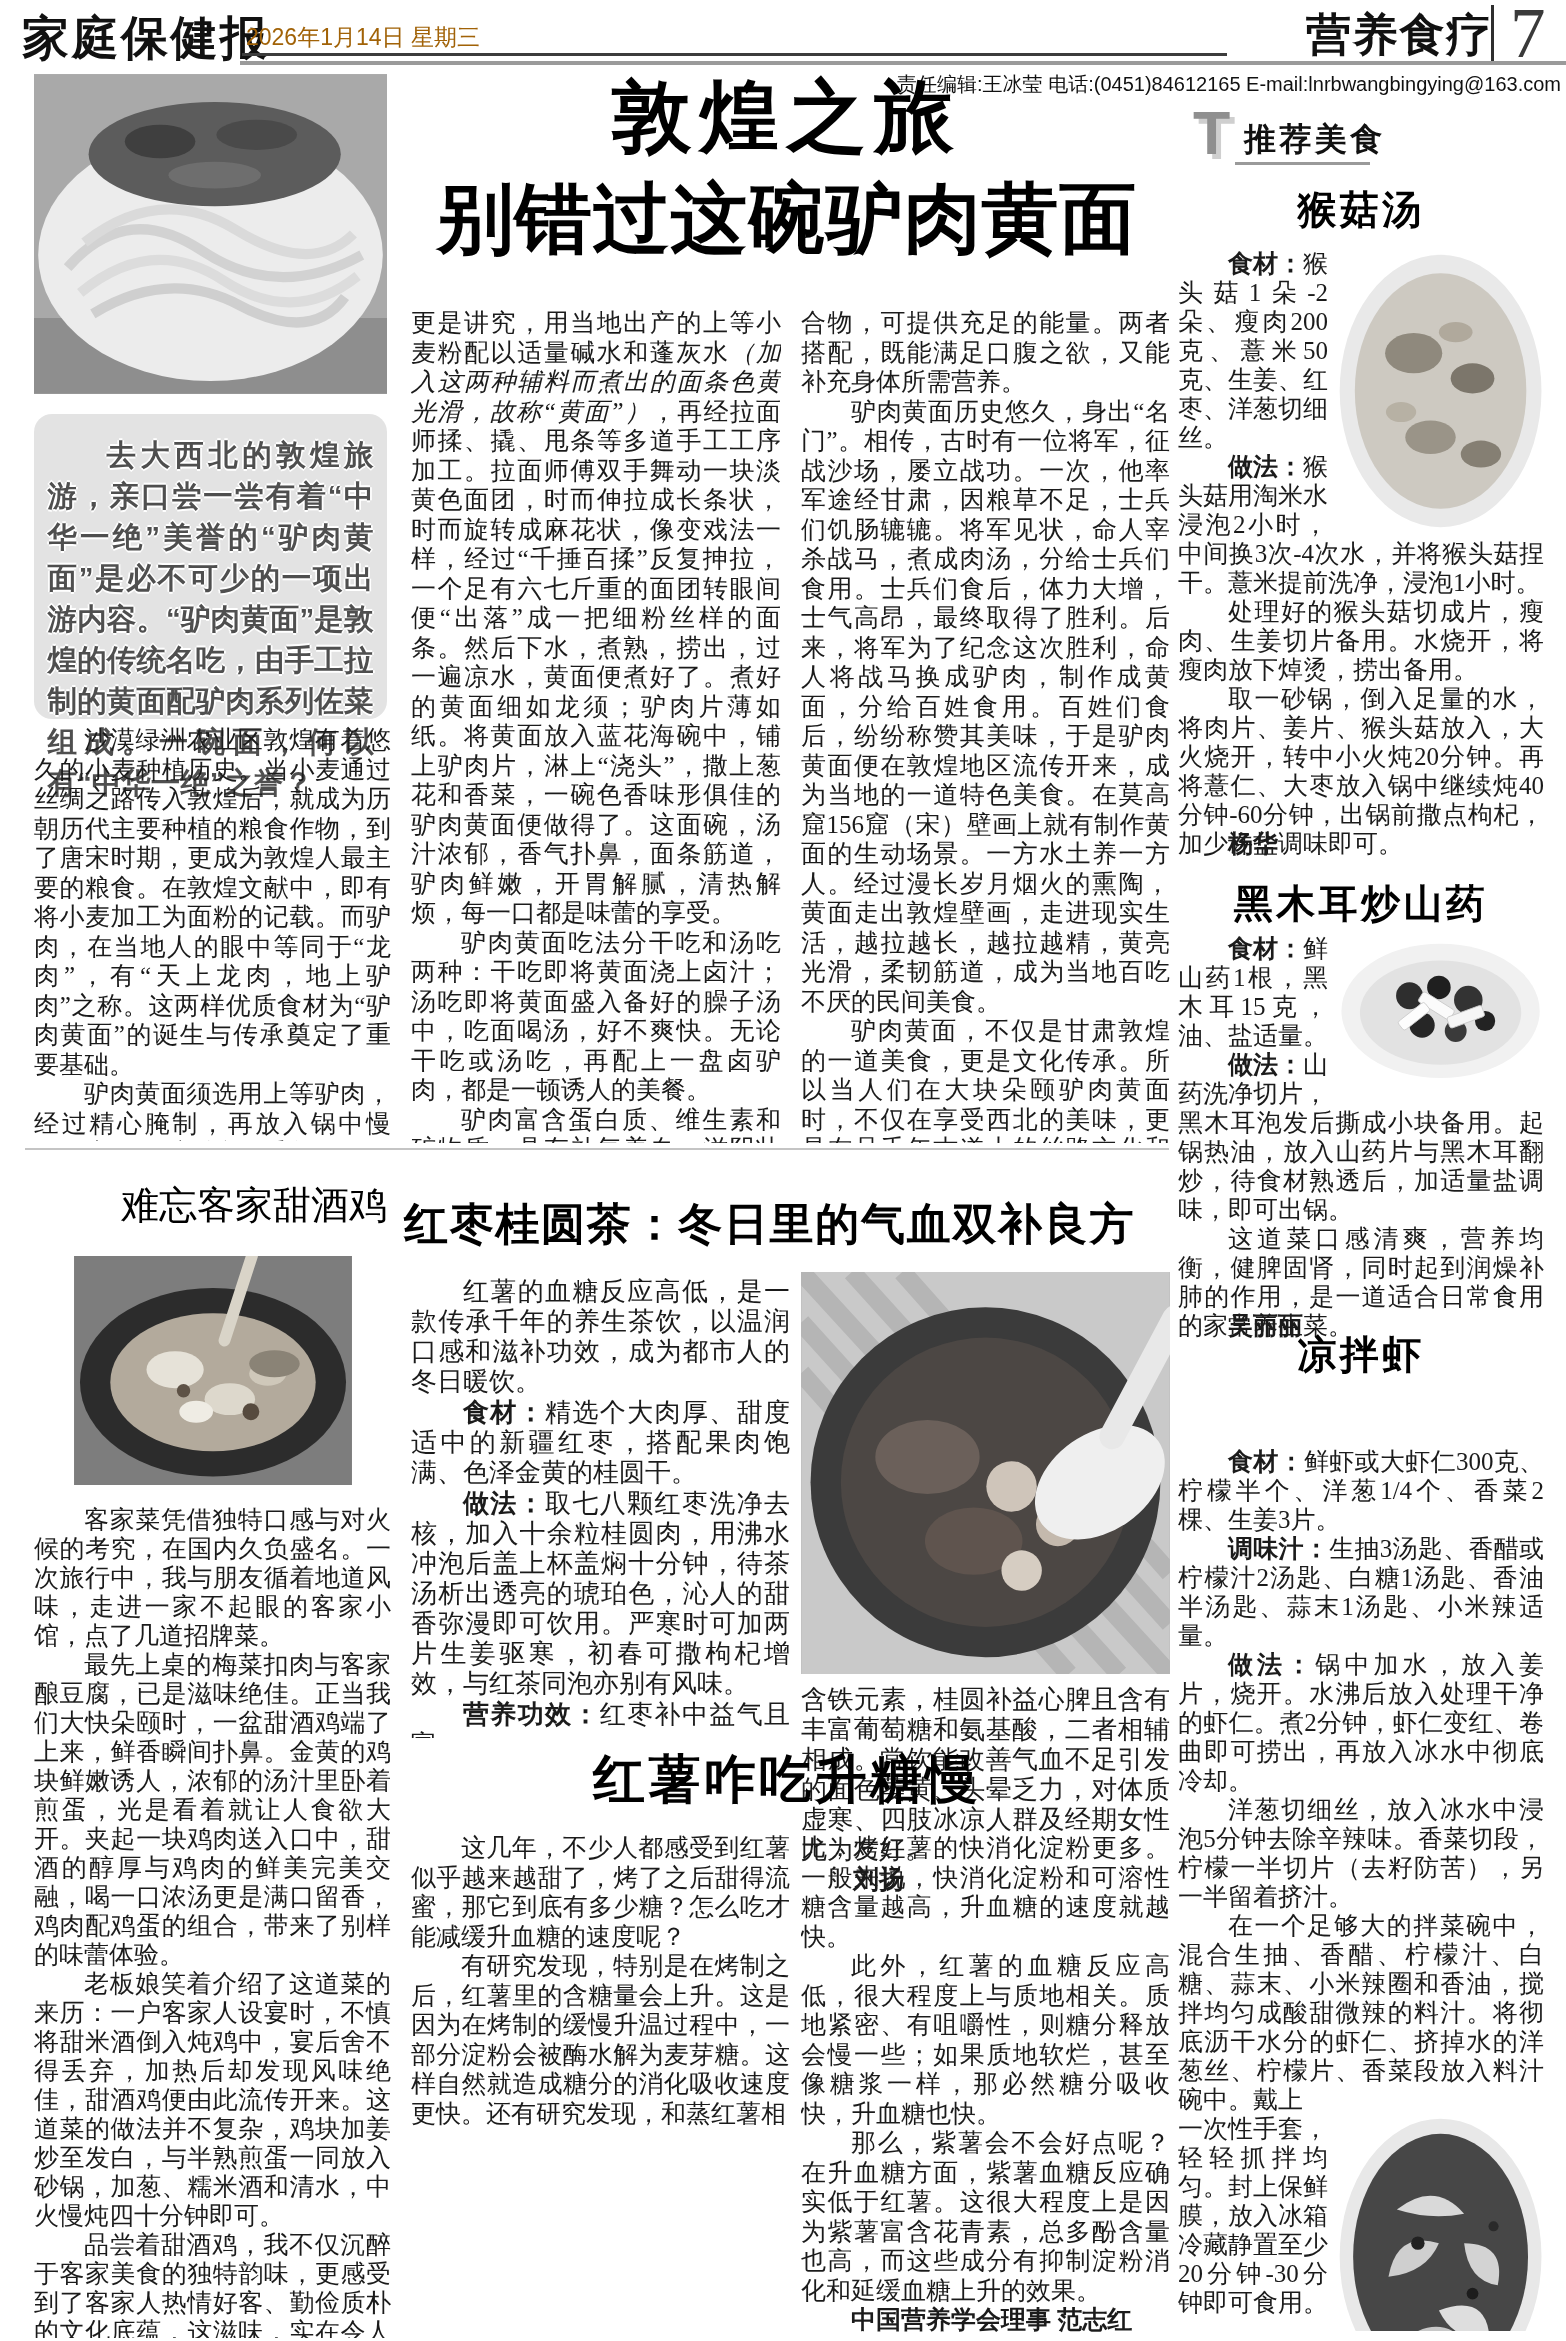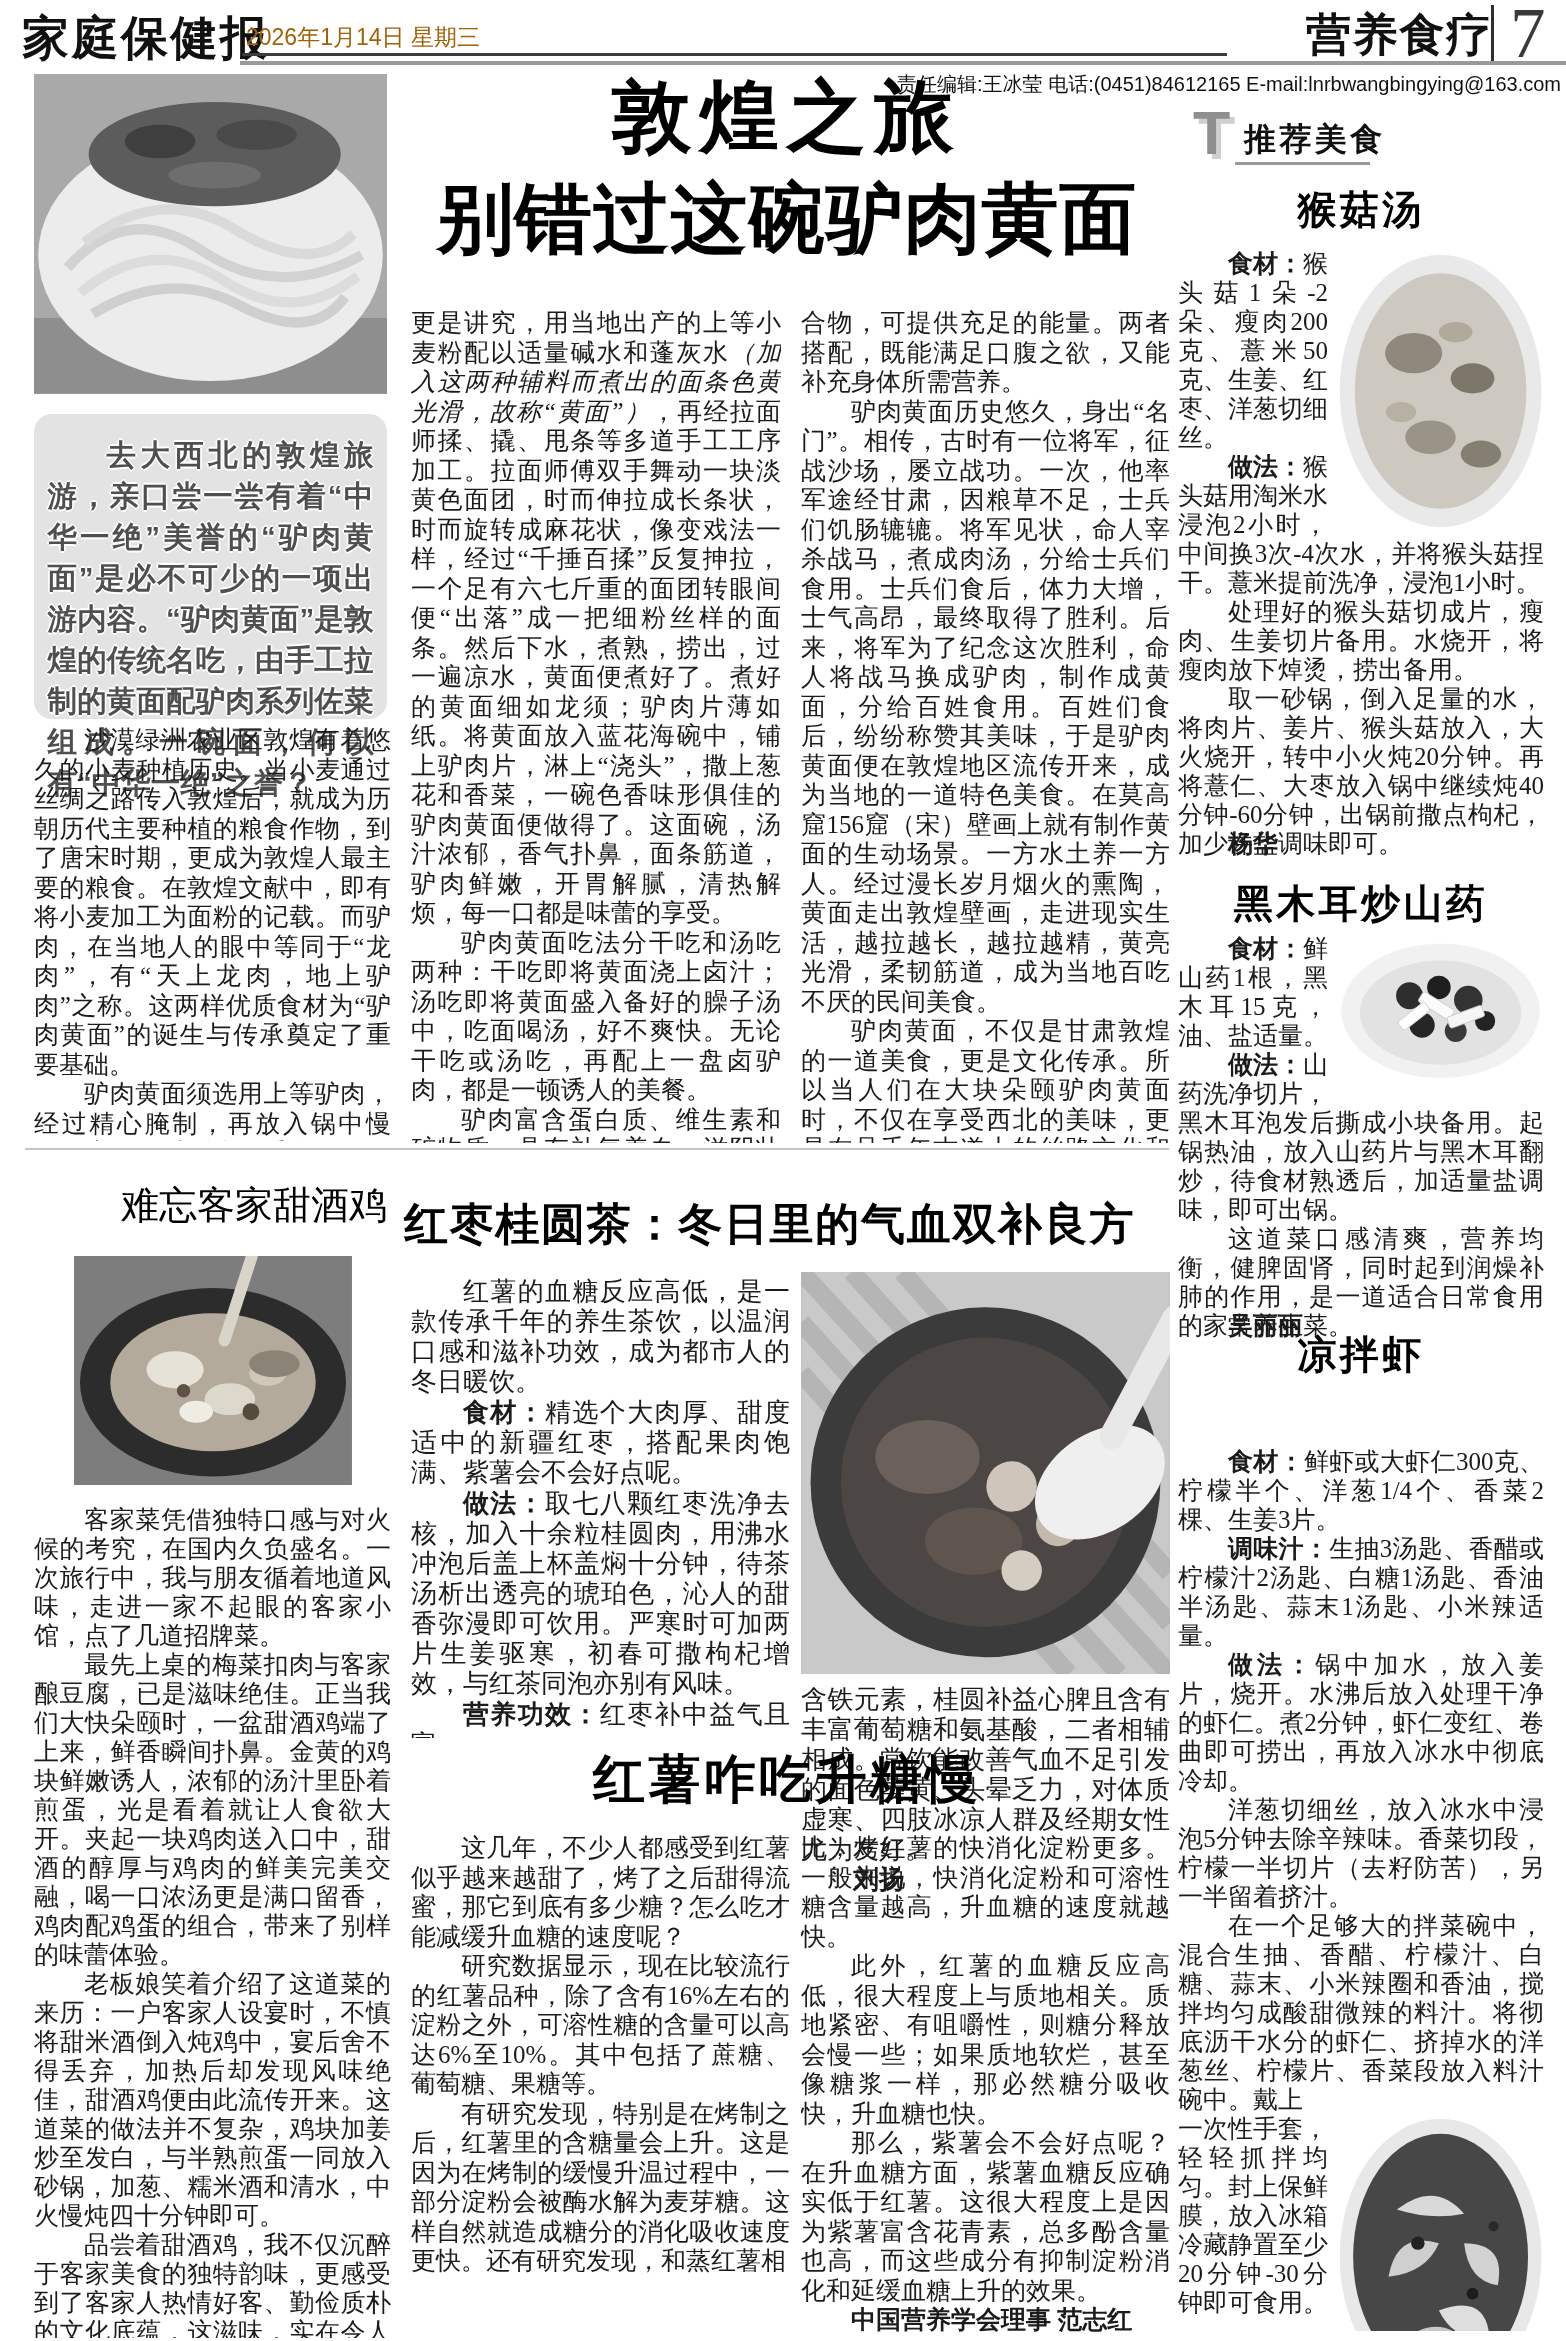--- a/index.html
+++ b/index.html
@@ -151,21 +151,21 @@
     <p>客家菜凭借独特口感与对火候的考究，在国内久负盛名。一次旅行中，我与朋友循着地道风味，走进一家不起眼的客家小馆，点了几道招牌菜。</p>
     <p>最先上桌的梅菜扣肉与客家酿豆腐，已是滋味绝佳。正当我们大快朵颐时，一盆甜酒鸡端了上来，鲜香瞬间扑鼻。金黄的鸡块鲜嫩诱人，浓郁的汤汁里卧着煎蛋，光是看着就让人食欲大开。夹起一块鸡肉送入口中，甜酒的醇厚与鸡肉的鲜美完美交融，喝一口浓汤更是满口留香，鸡肉配鸡蛋的组合，带来了别样的味蕾体验。</p>
     <p>老板娘笑着介绍了这道菜的来历：一户客家人设宴时，不慎将甜米酒倒入炖鸡中，宴后舍不得丢弃，加热后却发现风味绝佳，甜酒鸡便由此流传开来。这道菜的做法并不复杂，鸡块加姜炒至发白，与半熟煎蛋一同放入砂锅，加葱、糯米酒和清水，中火慢炖四十分钟即可。</p>
     <p>品尝着甜酒鸡，我不仅沉醉于客家美食的独特韵味，更感受到了客家人热情好客、勤俭质朴的文化底蕴，这滋味，实在令人难忘。</p>
 
   </div>
 
   <div class="abs hz-title">红枣桂圆茶：冬日里的气血双补良方</div>
   <div class="abs hz-left body-txt">
     <p>红薯的血糖反应高低，是一款传承千年的养生茶饮，以温润口感和滋补功效，成为都市人的冬日暖饮。</p>
-    <p><span class="lbl">食材：</span><span>精选个大肉厚、甜度适中的新疆红枣，搭配果肉饱满、紫薯会不会好点呢。</span></p>
+    <p><span class="lbl">食材：</span><span>精选个大肉厚、甜度适中的新疆红枣，搭配果肉饱满、色泽金黄的桂圆干。</span></p>
     <p><span class="lbl">做法：</span><span>取七八颗红枣洗净去核，加入十余粒桂圆肉，用沸水冲泡后盖上杯盖焖十分钟，待茶汤析出透亮的琥珀色，沁人的甜香弥漫即可饮用。严寒时可加两片生姜驱寒，初春可撒枸杞增效，与红茶同泡亦别有风味。</span></p>
     <p><span class="lbl">营养功效：</span><span>红枣补中益气且富</span></p>
   </div>
   <div class="abs photo-box tea">
     <svg width="369" height="402" viewBox="0 0 438 478">
       <rect width="438" height="478" fill="#c9c9c9"></rect>
       <path d="M0 0 L438 478 M60 0 L438 418 M120 0 L438 358 M0 60 L378 478 M0 120 L318 478" stroke="#b5b5b5" stroke-width="22"></path>
       <circle cx="219" cy="250" r="208" fill="#3b3b3b"></circle>
       <circle cx="219" cy="250" r="172" fill="#4c4744"></circle>
       <ellipse cx="150" cy="220" rx="62" ry="44" fill="#6b605a"></ellipse>
@@ -178,21 +178,20 @@
     </svg>
   </div>
   <div class="abs hz-right body-txt">
     <p class="noindent">含铁元素，桂圆补益心脾且含有丰富葡萄糖和氨基酸，二者相辅相成。常饮能改善气血不足引发的面色萎黄、头晕乏力，对体质虚寒、四肢冰凉人群及经期女性尤为友好。</p>
     <p class="sig">刘扬</p>
   </div>
 
   <div class="abs hs-title">红薯咋吃升糖慢</div>
   <div class="abs hs-col hs1 body-txt">
     <p>这几年，不少人都感受到红薯似乎越来越甜了，烤了之后甜得流蜜，那它到底有多少糖？怎么吃才能减缓升血糖的速度呢？</p>
-    <p>研究数据显示，现在比较流行的红薯品种，除了含有16%左右的淀粉之外，可溶性糖的含量可以高达6%至10%。其中包括了蔗糖、葡萄糖、果糖等。</p>
     <p>有研究发现，特别是在烤制之后，红薯里的含糖量会上升。这是因为在烤制的缓慢升温过程中，一部分淀粉会被酶水解为麦芽糖。这样自然就造成糖分的消化吸收速度更快。还有研究发现，和蒸红薯相</p>
   </div>
   <div class="abs hs-col hs2 body-txt">
     <p class="noindent">比，烤红薯的快消化淀粉更多。一般来说，快消化淀粉和可溶性糖含量越高，升血糖的速度就越快。</p>
     <p>此外，红薯的血糖反应高低，很大程度上与质地相关。质地紧密、有咀嚼性，则糖分释放会慢一些；如果质地软烂，甚至像糖浆一样，那必然糖分吸收快，升血糖也快。</p>
     <p>那么，紫薯会不会好点呢？在升血糖方面，紫薯血糖反应确实低于红薯。这很大程度上是因为紫薯富含花青素，总多酚含量也高，而这些成分有抑制淀粉消化和延缓血糖上升的效果。</p>
     <p class="sig">中国营养学会理事 范志红</p>
   </div>
 
   <div class="abs sb-logo">T</div>

